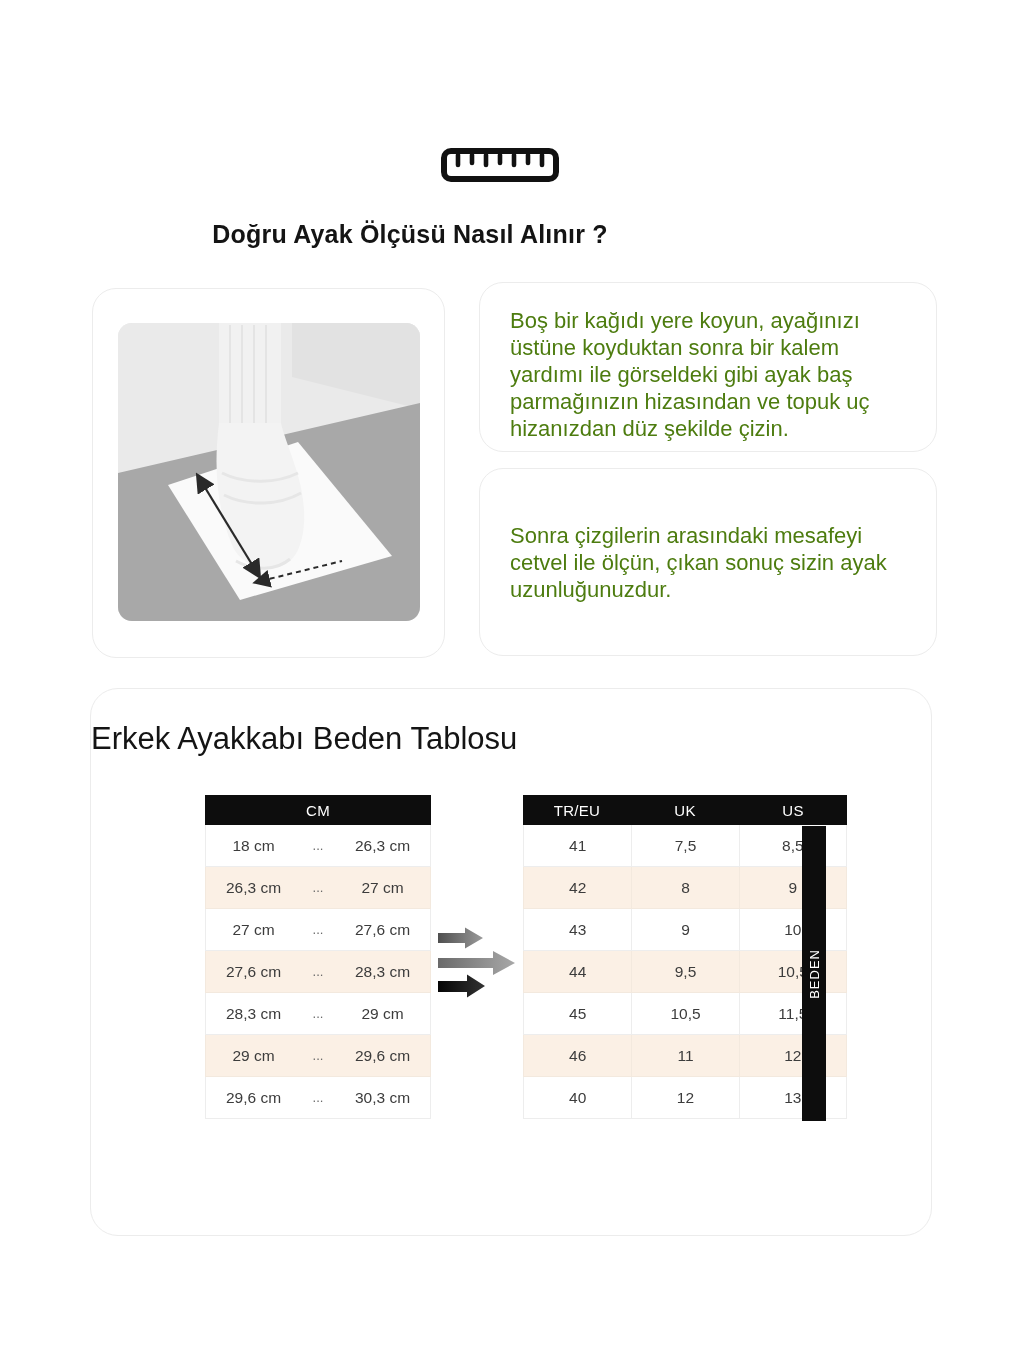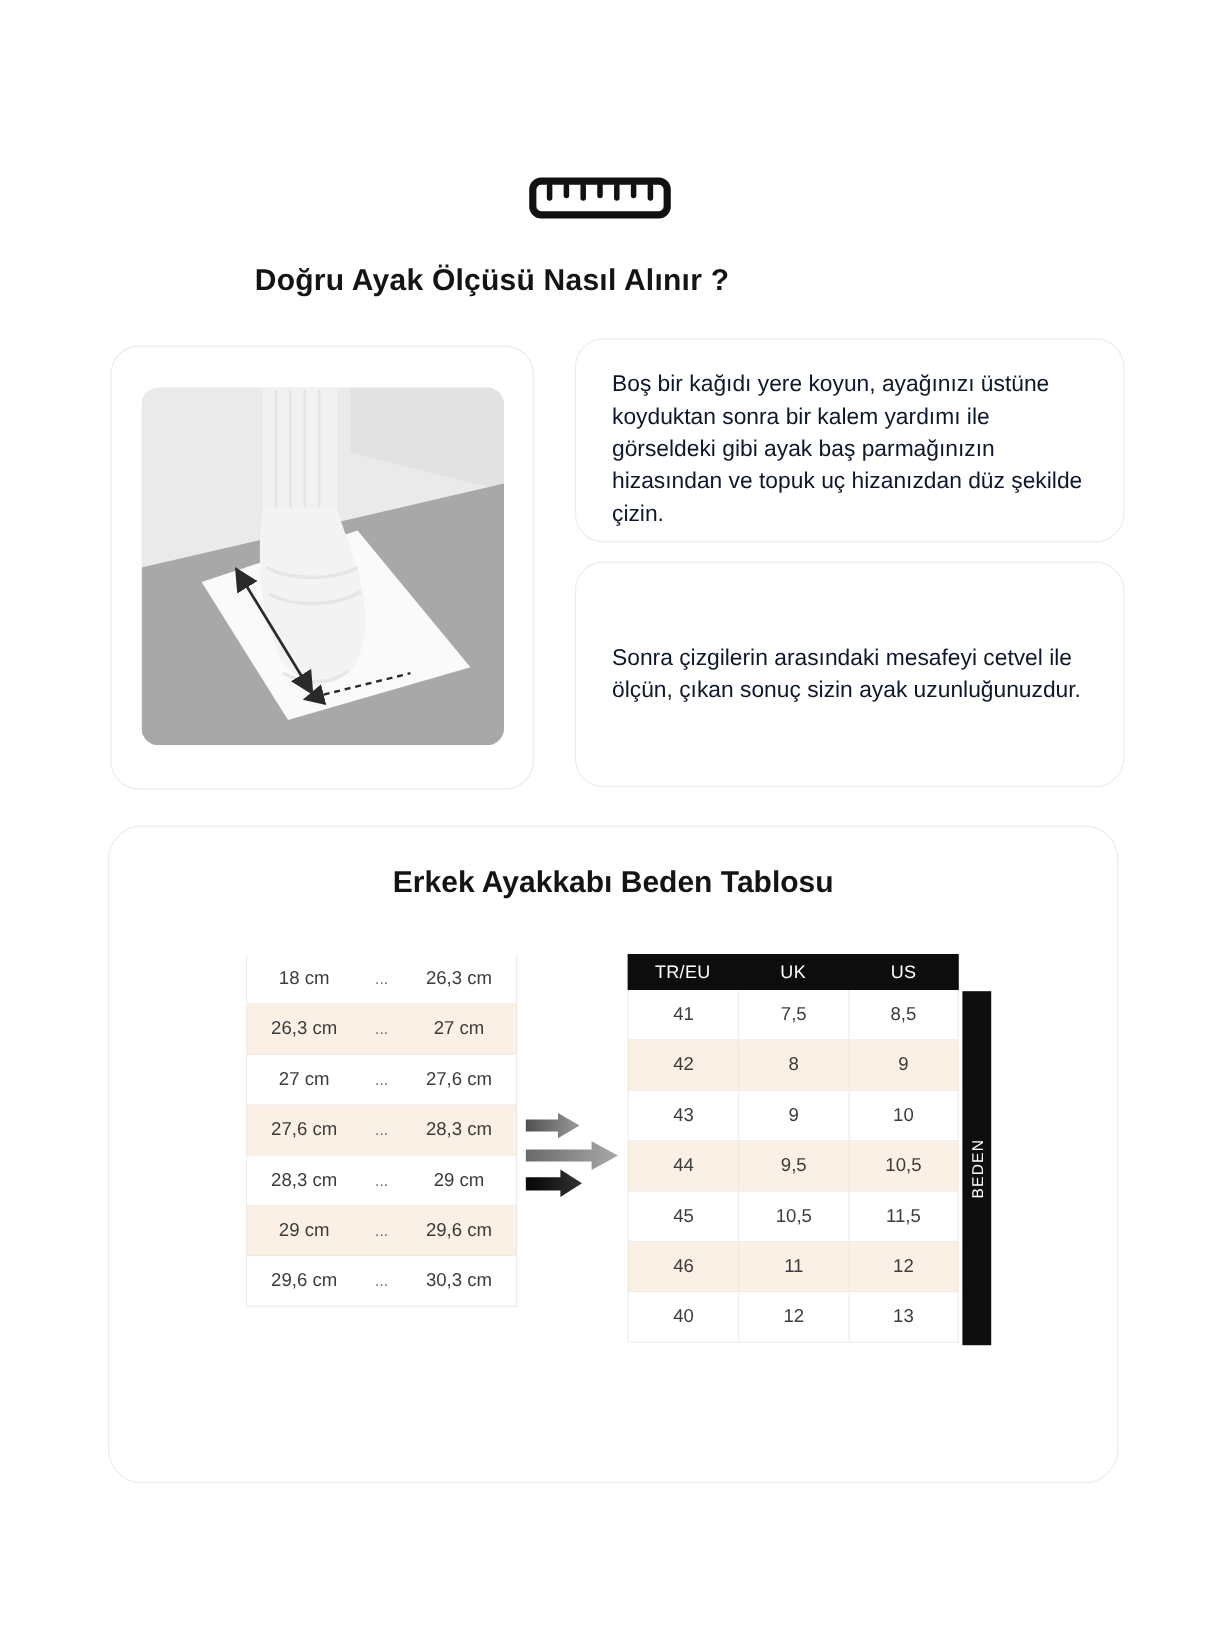--- a/index.html
+++ b/index.html
@@ -21,45 +21,45 @@
     box-sizing:border-box;
   }
   .photo-card{left:92px;top:288px;width:353px;height:370px;}
   .photo-frame{
     position:absolute;left:25px;top:34px;width:302px;height:298px;
     border-radius:14px;overflow:hidden;background:#e9e9e9;
   }
   .text-card1{left:479px;top:282px;width:458px;height:170px;}
   .text-card2{left:479px;top:468px;width:458px;height:188px;display:flex;align-items:center;}
   .card p{
-    margin:0;padding:24px 30px;font-size:19px;line-height:27px;color:#0f172a;
+    margin:0;padding:24px 30px;font-size:22px;line-height:27px;color:#4d7c0f;
   }
   .text-card2 p{padding:10px 30px;}
   
   .chart-card{left:90px;top:688px;width:842px;height:548px;border-radius:28px;}
   .chart-title{
-    position:absolute;left:0;top:32px;width:100%;text-align:center;
-    font-size:25px;font-weight:bold;color:#141414;
+    position:absolute;left:0;top:32px;width:100%;
+    font-size:31px;font-weight:normal;color:#141414;
   }
   .tbl{position:absolute;box-sizing:border-box;}
   .tbl-header{
     height:30px;background:#0d0d0d;color:#fff;display:grid;
     align-items:center;text-align:center;font-size:15px;letter-spacing:.3px;
   }
   .row{
     height:42px;display:grid;align-items:center;text-align:center;
     font-size:15.5px;color:#3c3c3c;background:#fff;
     border:1px solid #ededed;border-top:none;box-sizing:border-box;
   }
   .row.alt{background:#fbf0e5;border-color:#f3e9de;}
   .cm-tbl{left:114px;top:106px;width:226px;}
   .cm-tbl .tbl-header{grid-template-columns:1fr;}
   .cm-tbl .row{grid-template-columns:1fr 34px 1fr;}
   .dots{font-size:13px;color:#6b6b6b;}
-  .size-tbl{left:432px;top:106px;width:276px;}
+  .size-tbl{left:432px;top:106px;width:324px;}
   .size-tbl .tbl-header{grid-template-columns:repeat(3,1fr);}
   .size-tbl .row{grid-template-columns:repeat(3,1fr);}
   .size-tbl .row span{align-self:stretch;display:flex;align-items:center;justify-content:center;}
   .size-tbl .row span + span{border-left:1px solid #ededed;}
   .size-tbl .row.alt span + span{border-left-color:#f3e9de;}
   .beden-bar{
     position:absolute;left:711px;top:137px;width:24px;height:295px;
     background:#0d0d0d;color:#fff;display:flex;align-items:center;justify-content:center;
   }
   .beden-bar span{
@@ -133,20 +133,23 @@
   <p>Boş bir kağıdı yere koyun, ayağınızı üstüne koyduktan sonra bir kalem yardımı ile görseldeki gibi ayak baş parmağınızın hizasından ve topuk uç hizanızdan düz şekilde çizin.</p>
 </div>
 <div class="abs card text-card2">
   <p>Sonra çizgilerin arasındaki mesafeyi cetvel ile ölçün, çıkan sonuç sizin ayak uzunluğunuzdur.</p>
 </div>
 
 <div class="abs card chart-card">
   <div class="chart-title">Erkek Ayakkabı Beden Tablosu</div>
 
   <div class="tbl cm-tbl">
+    <div class="tbl-header">
+      <span>CM</span>
+    </div>
     <div class="row">
       <span>18 cm</span>
         <span class="dots">...</span>
         <span>26,3 cm</span>
     </div>
     <div class="row alt">
       <span>26,3 cm</span>
         <span class="dots">...</span>
         <span>27 cm</span>
     </div>

